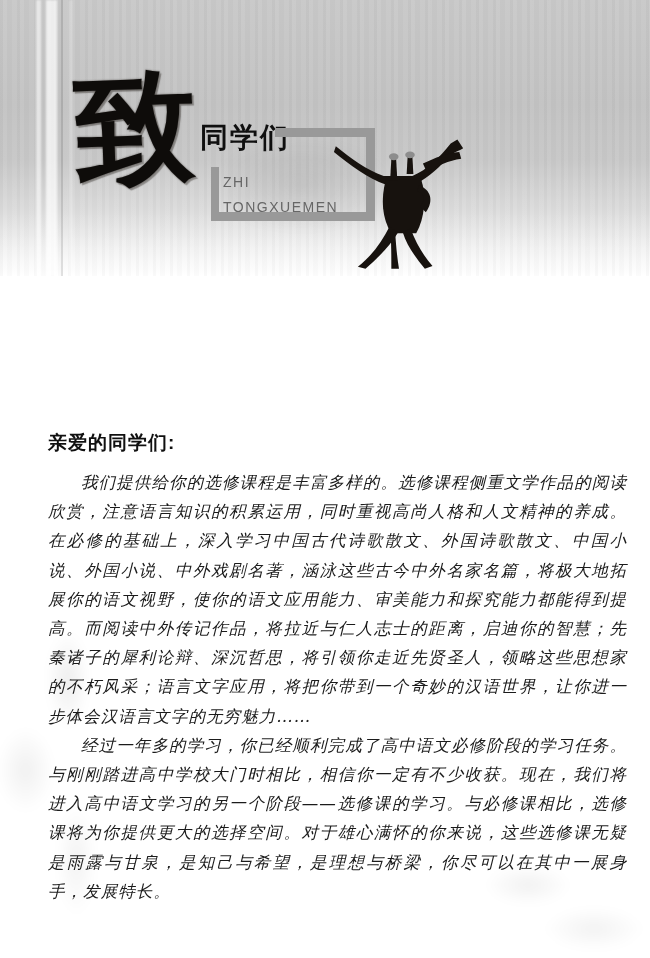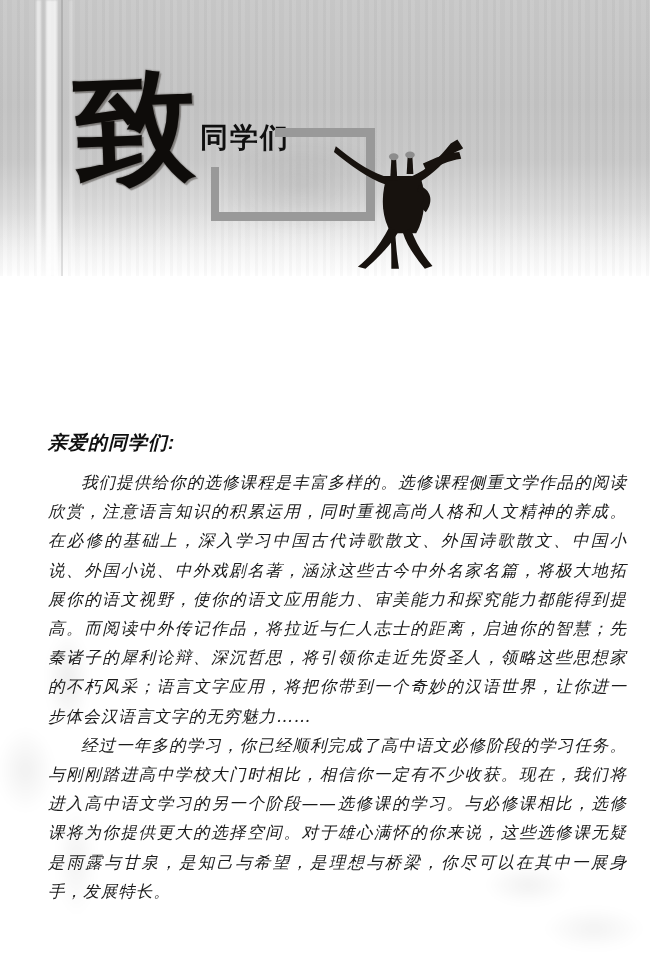--- a/index.html
+++ b/index.html
@@ -63,21 +63,21 @@
   .wm.w2{
     left:440px;top:835px;width:220px;height:125px;filter:blur(5px);
     background:
       radial-gradient(ellipse 60px 28px at 40% 40%,rgba(0,0,0,0.055),transparent 70%),
       radial-gradient(ellipse 70px 30px at 70% 75%,rgba(0,0,0,0.05),transparent 70%);
   }
   
   .content{position:absolute;left:48px;top:430px;width:579px;}
   .salutation{
     margin:0 0 12px 0;font-family:"Liberation Sans",sans-serif;
-    font-size:19px;font-weight:bold;letter-spacing:1px;color:#101010;font-style:italic;
+    font-size:19px;font-weight:bold;letter-spacing:1px;color:#101010;
   }
   .content p{
     margin:0;font-family:"DejaVu Serif","Liberation Serif",serif;font-style:italic;
     font-size:16.5px;line-height:29.2px;letter-spacing:1.05px;
     text-align:justify;text-indent:2em;color:#1b1b1b;
   }
 </style>
 </head>
 <body>
 
@@ -94,20 +94,24 @@
 
   <div class="calligraphy">致</div>
 
   <h1 class="page-title">同学们</h1>
 
   <div class="bar bar-top"></div>
   <div class="bar bar-bottom"></div>
   <div class="bar bar-left"></div>
   <div class="bar bar-right"></div>
 
+  <div class="pinyin">
+    <div>ZHI</div>
+    <div>TONGXUEMEN</div>
+  </div>
 
   <svg class="vessel" width="134" height="150" viewBox="0 0 140 150" aria-hidden="true">
     <g fill="#17120e">
 
       <path d="M4,22 C20,35 36,47 54,53 L84,53 C100,46 112,34 124,19 L131,15 L137,24 C134,26 129,28 125,30 C112,44 102,54 88,61 L56,62 C38,56 18,41 2,28 Z"></path>
       <path d="M95,40 C108,34 120,29 133,28 L135,35 C122,37 110,42 99,49 Z"></path>
 
       <path d="M62,35 l5,0 l1,18 l-7,0 Z"></path>
       <path d="M79,33 l5,0 l1,18 l-7,0 Z"></path>
 

